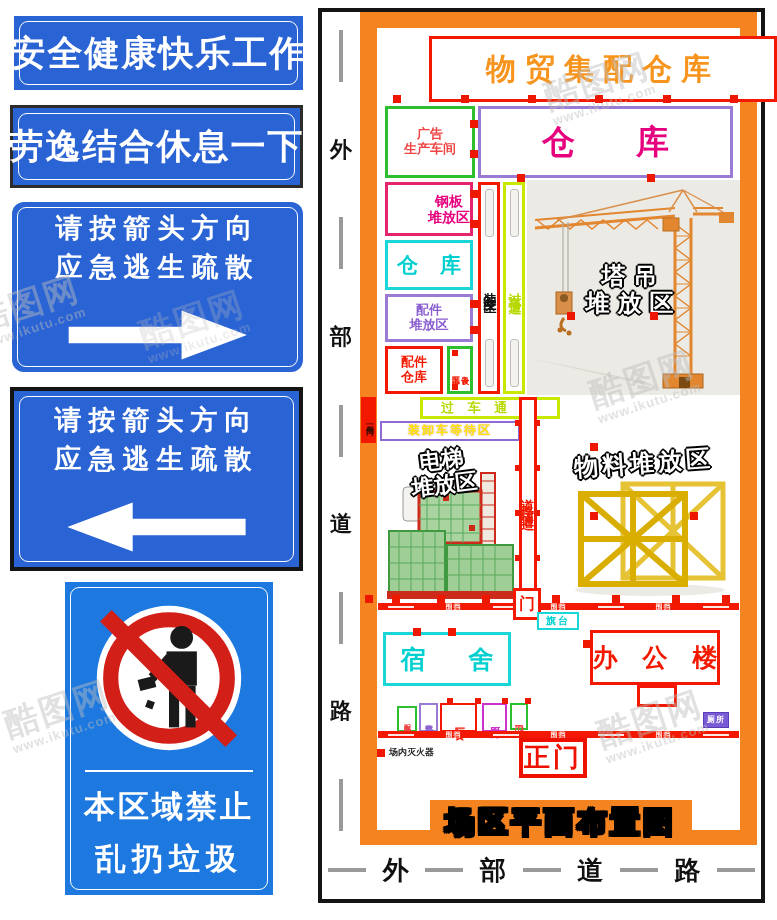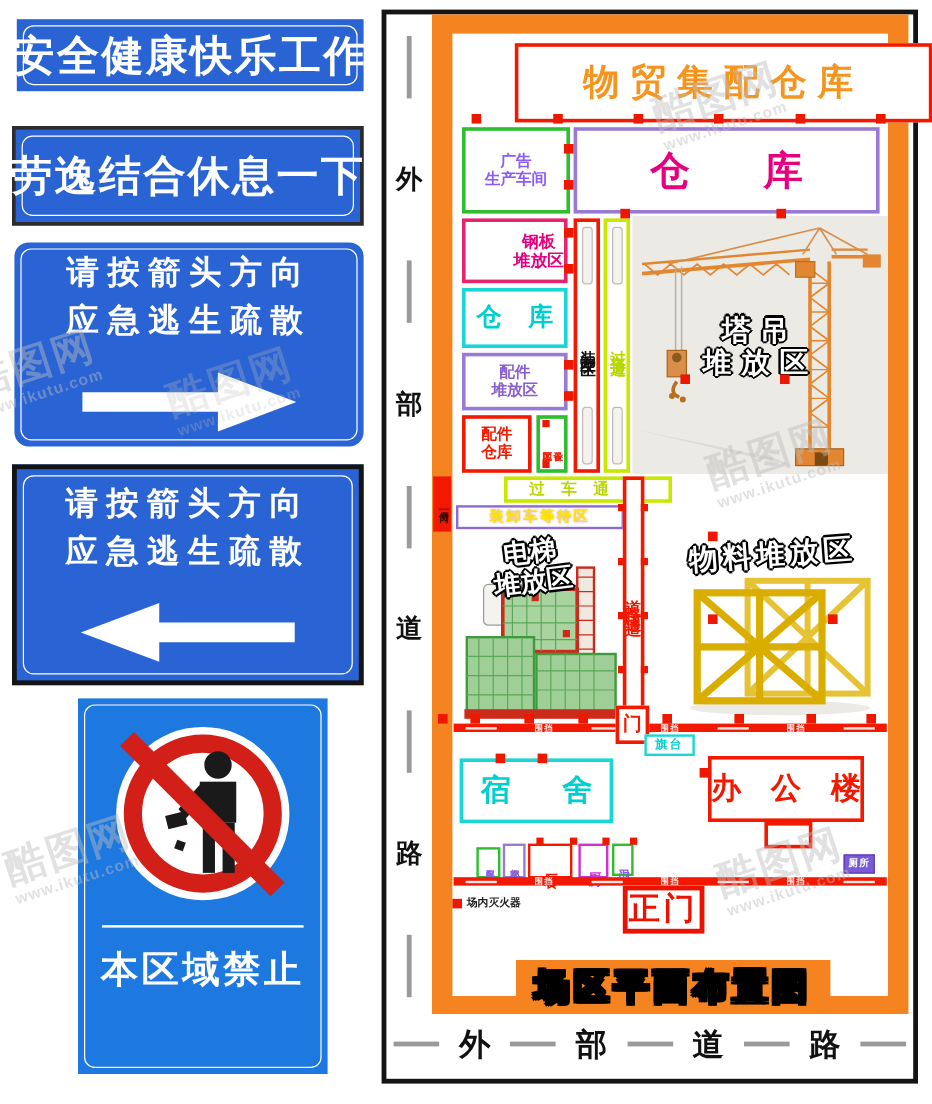--- a/index.html
+++ b/index.html
@@ -27,21 +27,21 @@
   .rchar{font-size:22px;font-weight:bold;color:#111;}
   .bottom-road{position:absolute;left:0;top:833px;width:439px;height:50px;display:flex;align-items:center;
         justify-content:space-between;padding:0 6px;box-sizing:border-box;}
   .rdash-h{width:38px;height:4px;background:#9a9a9a;}
   .bchar{font-size:26px;font-weight:bold;color:#111;}
   .frame{position:absolute;left:38px;top:0;width:397px;height:833px;background:#f5831f;}
   .interior{position:absolute;left:17px;top:16px;width:363px;height:802px;background:#fff;}
   .box{position:absolute;box-sizing:border-box;background:#fff;display:flex;align-items:center;
        justify-content:center;text-align:center;font-weight:bold;line-height:1.15;}
   .b-red{border:3px solid #f21900;color:#f21900;}
-  .b-green{border:3px solid #2ebe2e;color:#8b5cf6;}
+  .b-green{border:3px solid #2ebe2e;color:#ef4444;}
   .b-purple{border:3px solid #9a7bd4;color:#8a5fd0;}
   .b-crimson{border:3px solid #e6246e;color:#e6246e;padding-left:40px;}
   .b-cyan{border:3px solid #1ad6d6;color:#00cfcf;}
   .b-yg{border:3px solid #c8e800;color:#b8d800;}
   .vtext{writing-mode:vertical-rl;text-orientation:upright;}
   .rs{position:absolute;width:8px;height:8px;background:#ee1800;z-index:6;}
   .rs6{position:absolute;width:6px;height:6px;background:#ee1800;z-index:6;}
   .slotcol{display:flex;flex-direction:column;align-items:center;justify-content:space-between;
            padding:4px 0;box-sizing:border-box;}
   .slot{width:7px;height:46px;background:#f3f2ee;border:1px solid #bdbcb6;border-radius:3px;}
@@ -85,21 +85,21 @@
   </div>
   <div class="wm" style="left:598px;top:700px;">
     <div class="b">酷图网</div>
     <div class="u">www.ikutu.com</div>
   </div>
   <div class="wm" style="left:140px;top:300px;opacity:.28;">
     <div class="b">酷图网</div>
     <div class="u">www.ikutu.com</div>
   </div>
 
-  <section class="sign" style="left:14px;top:16px;width:289px;height:60px;">
+  <section class="sign" style="left:14px;top:16px;width:289px;height:74px;">
     <div class="sign-hairline r8">
       <span class="s-one">安全健康快乐工作</span>
     </div>
   </section>
 
   <section class="sign" style="left:10px;top:105px;width:293px;height:83px;border:3px solid #2c2c2c;">
     <div class="sign-hairline r8">
       <span class="s-one">劳逸结合休息一下</span>
     </div>
   </section>
@@ -141,20 +141,21 @@
             <rect x="60" y="66" width="8" height="33"></rect>
             <rect x="73" y="66" width="8" height="33"></rect>
             <rect x="36" y="60" width="13" height="9" transform="rotate(-14 42 64)"></rect>
             <rect x="42" y="78" width="6" height="6" transform="rotate(20 45 81)"></rect>
           </g>
           <rect x="53" y="-10" width="13" height="140" fill="#d21f18" transform="rotate(-45 60 60)"></rect>
         </svg>
       </div>
       <div style="width:86%;height:2px;background:#fff;margin-top:12px;"></div>
       <div style="font-size:31px;font-weight:bold;letter-spacing:3px;margin-top:14px;">本区域禁止</div>
+      <div style="font-size:31px;font-weight:bold;letter-spacing:6px;margin-top:10px;">乱扔垃圾</div>
     </div>
   </section>
 
   <div class="plan">
 
     <div class="left-road">
       <span class="rdash-v"></span>
       <span class="rchar">外</span>
       <span class="rdash-v"></span>
       <span class="rchar">部</span>

